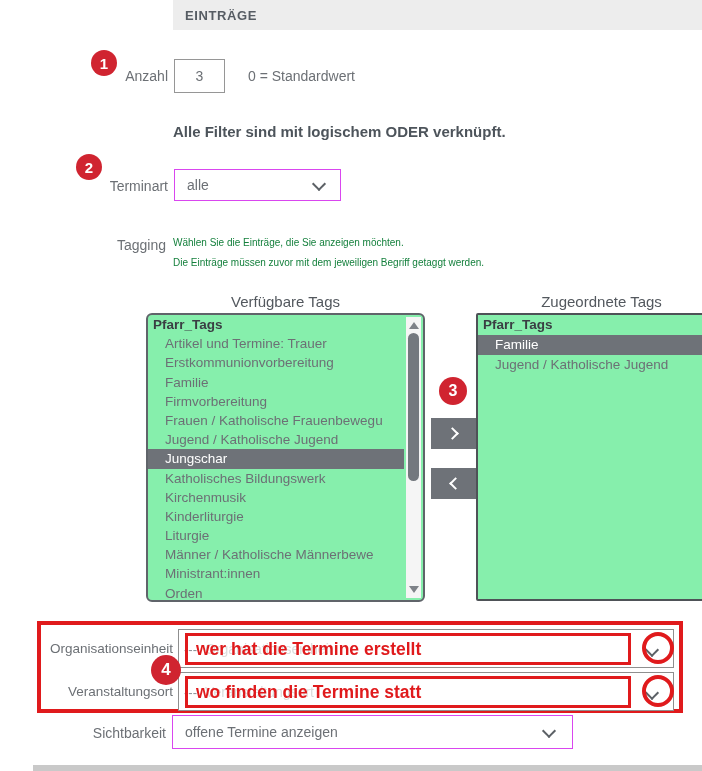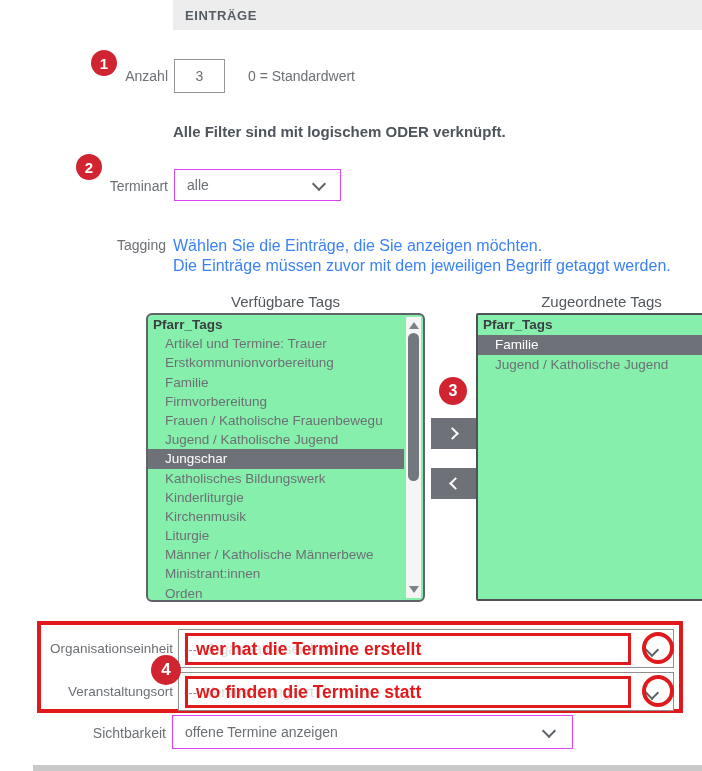--- a/index.html
+++ b/index.html
@@ -33,21 +33,21 @@
   .select .val{position:absolute;left:12px;top:50%;transform:translateY(-50%);
                font-size:14px;color:#6c7075;white-space:nowrap;}
   .chev{position:absolute;width:8px;height:8px;border-right:2px solid #5c6166;
         border-bottom:2px solid #5c6166;transform:rotate(45deg);}
   .sel-terminart{left:141px;top:169px;width:167px;height:32px;}
   .sel-terminart .chev{right:16px;top:9px;}
   .sel-sicht{left:139px;top:715px;width:401px;height:34px;}
   .sel-sicht .chev{right:18px;top:10px;}
 
   
-  .tag-line{position:absolute;left:140px;font-size:16px;color:#3b82f6;text-align:right;}
+  .tag-line{position:absolute;left:140px;font-size:10px;color:#15803d;text-align:right;}
 
   
   .list-hd{position:absolute;top:293px;font-size:15px;font-weight:normal;color:#53585e;text-align:center;}
 
   
   .listbox{position:absolute;top:313px;background:#86efac;box-sizing:border-box;overflow:hidden;}
   .listbox.left{left:113px;width:279px;height:289px;border:2px solid #60646a;border-radius:6px;}
   .listbox.right{left:443px;width:251px;height:288px;border:2px solid #4e5257;border-radius:2px;}
   .row{white-space:nowrap;overflow:hidden;font-size:13.5px;color:#6c7075;box-sizing:border-box;}
   .listbox.left .row{height:19.2px;line-height:19.2px;width:calc(100% - 19px);}
@@ -139,22 +139,22 @@
     </div>
   <div class="row group">Pfarr_Tags</div>
       <div class="row item">Artikel und Termine: Trauer</div>
       <div class="row item">Erstkommunionvorbereitung</div>
       <div class="row item">Familie</div>
       <div class="row item">Firmvorbereitung</div>
       <div class="row item">Frauen / Katholische Frauenbewegu</div>
       <div class="row item">Jugend / Katholische Jugend</div>
       <div class="row item selected">Jungschar</div>
       <div class="row item">Katholisches Bildungswerk</div>
+      <div class="row item">Kirchenmusik</div>
       <div class="row item">Kinderliturgie</div>
-      <div class="row item">Kirchenmusik</div>
       <div class="row item">Liturgie</div>
       <div class="row item">Männer / Katholische Männerbewe</div>
       <div class="row item">Ministrant:innen</div>
       <div class="row item">Orden</div>
     </div>
 
   <div class="listbox right">
 
     <div class="sbar">
       <span class="s-up"></span>

